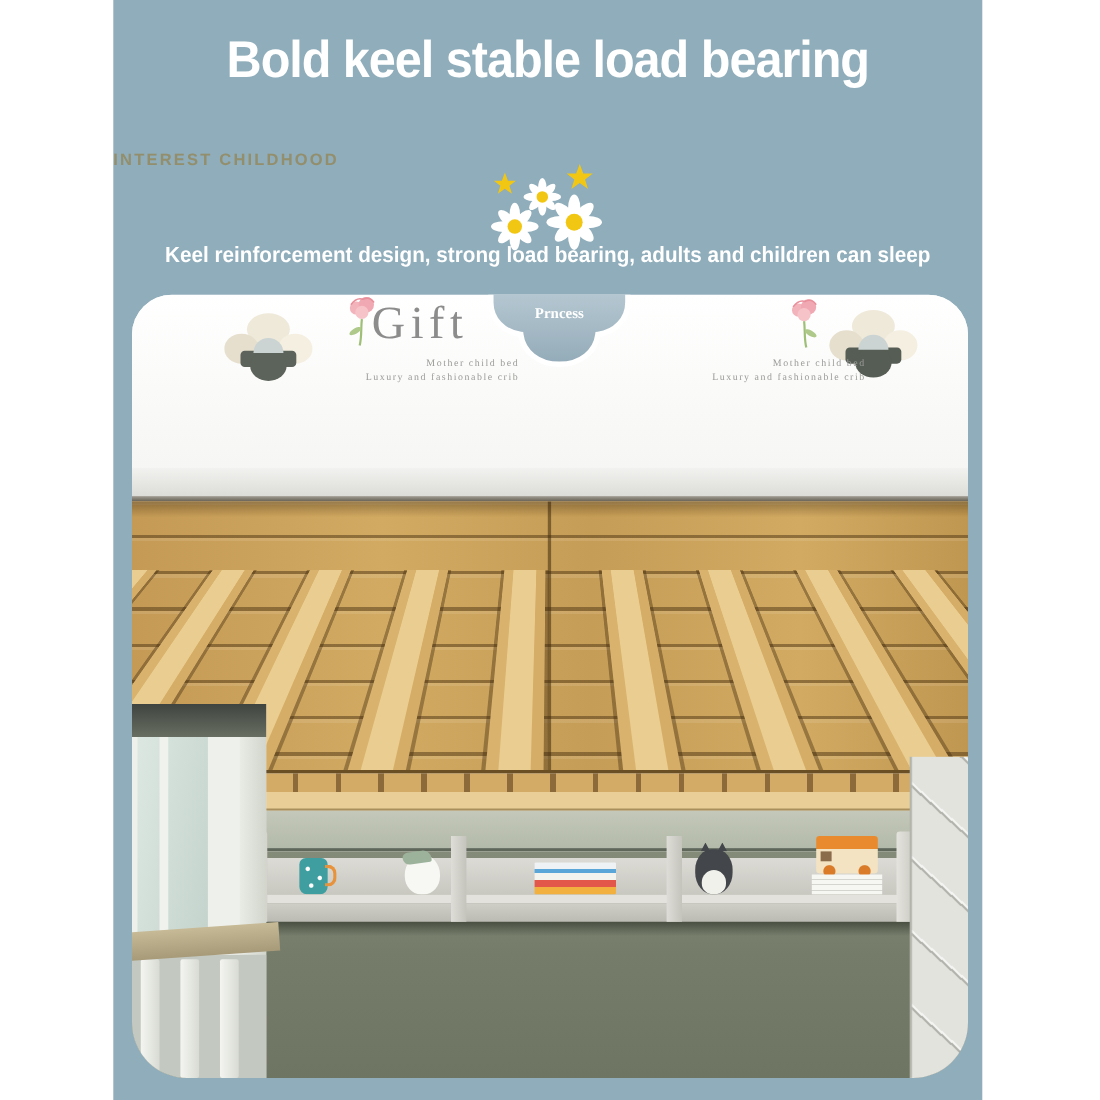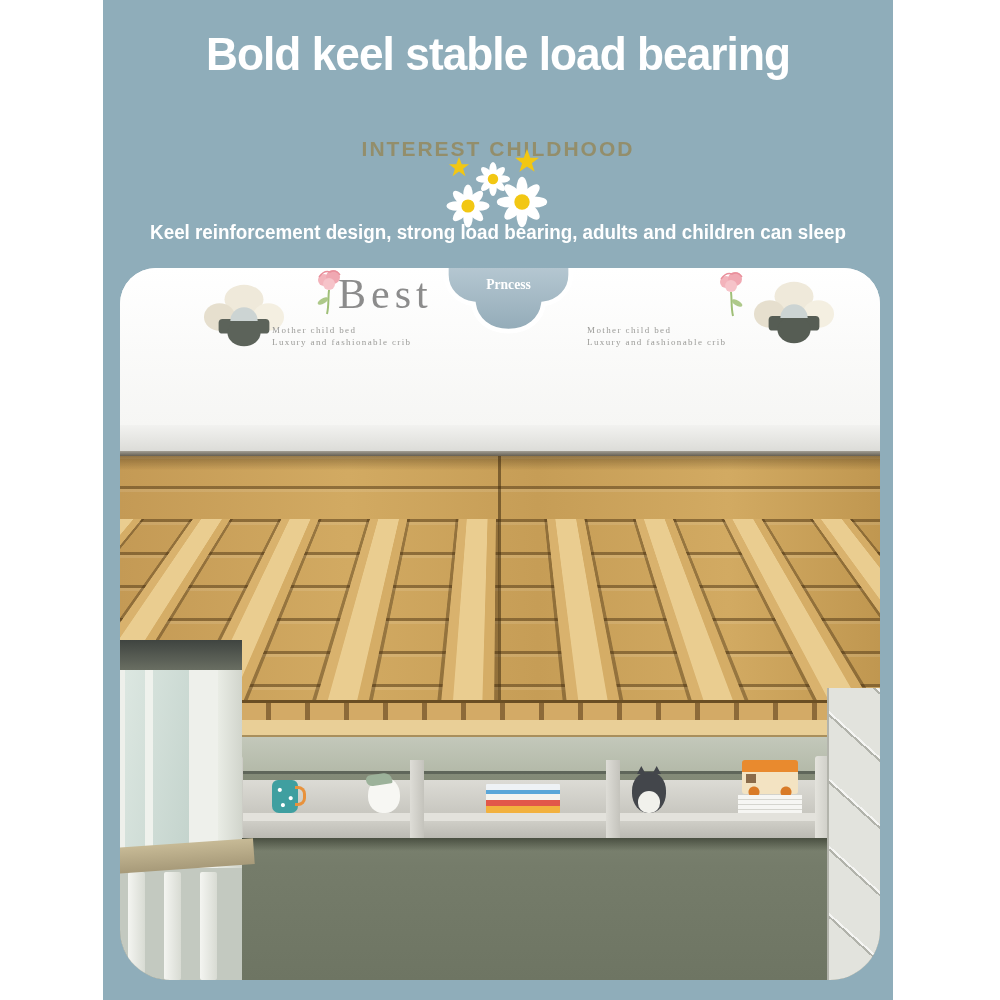--- a/index.html
+++ b/index.html
@@ -2,22 +2,22 @@
 <html><head>
 <meta charset="utf-8">
 <style>
   html,body{margin:0;padding:0;}
   .page{position:relative;width:1000px;height:1000px;background:#ffffff;overflow:hidden;
         font-family:"Liberation Sans",sans-serif;}
   .panel{position:absolute;left:103px;top:0;width:790px;height:1000px;background:#8fadba;}
 
   .title{position:absolute;top:26px;left:0;width:100%;text-align:center;color:#ffffff;
          font-size:47px;font-weight:bold;transform:scaleX(.94);letter-spacing:-1px;}
-  .tagline{position:absolute;top:137px;left:0;width:100%;text-align:center;
-           color:rgba(150,122,58,.62);font-size:21px;font-weight:bold;letter-spacing:2px;}
+  .tagline{position:absolute;top:137px;left:0;width:100%;
+           color:rgba(150,122,58,.62);font-size:15px;font-weight:bold;letter-spacing:2px;}
   .decor{position:absolute;left:327px;top:146px;width:150px;height:82px;}
   .decor svg{position:absolute;}
   .subtitle{position:absolute;top:221px;left:0;width:100%;text-align:center;color:#ffffff;
             font-size:20px;font-weight:bold;transform:scaleX(.94);}
 
   .photo{position:absolute;left:120px;top:268px;width:760px;height:712px;
          border-radius:36px 36px 50px 50px;overflow:hidden;background:#fbfbfa;}
 
   
   .headboard{position:absolute;left:0;top:0;right:0;height:157px;
@@ -29,21 +29,21 @@
   .clover{position:absolute;top:15px;}
   .clover.left{left:83px;}
   .clover.right{left:633px;top:12px;}
   .hb-label{position:absolute;font-family:"Liberation Serif",serif;color:#8c8c8c;
             font-size:42px;letter-spacing:5px;}
   .best-label{left:218px;top:2px;}
   .gift-label{left:505px;top:4px;width:120px;text-align:center;}
   .flower{position:absolute;}
   .flower.fl-left{left:194px;top:0px;}
   .flower.fl-right{left:596px;top:2px;}
-  .subtext{position:absolute;width:200px;text-align:left;font-family:"Liberation Serif",serif;
+  .subtext{position:absolute;width:200px;text-align:right;font-family:"Liberation Serif",serif;
            font-size:9px;color:#9b9b98;letter-spacing:1.4px;line-height:12px;}
   .subtext.st-left{left:152px;top:56px;}
   .subtext.st-right{left:467px;top:56px;}
   .plaque{position:absolute;left:320px;top:-3px;}
 
   
   .slats{position:absolute;left:0;top:188px;right:0;height:244px;overflow:hidden;
          background-color:#c79f5a;
          background-image:
            repeating-linear-gradient(180deg, rgba(255,255,255,.10) 0 3px, rgba(0,0,0,0) 3px 30px, rgba(88,62,26,.55) 30px 33px),
@@ -232,21 +232,21 @@
     </svg>
     <svg class="flower fl-right" width="30" height="48" viewBox="0 0 30 48">
       <path d="M15,22 C16,30 15,38 17,46" stroke="#9fbf77" stroke-width="2" fill="none"></path>
       <ellipse cx="21" cy="33" rx="6" ry="2.5" fill="#aec98a" transform="rotate(30 21 33)"></ellipse>
       <circle cx="10" cy="12" r="6" fill="#f3b3bb"></circle>
         <circle cx="19" cy="9" r="7" fill="#f0a8b2"></circle>
       <circle cx="15" cy="16" r="6" fill="#f6c3c9"></circle>
       <path d="M5,9 Q10,2 16,4 Q22,1 26,7" stroke="#e98f9b" stroke-width="1.4" fill="none"></path>
     </svg>
 
-    <div class="hb-label best-label">Best</div>
+    <div class="hb-label best-label">Gift</div>
 
     <div class="subtext st-left">
       <div>Mother child bed</div>
       <div>Luxury and fashionable crib</div>
     </div>
     <div class="subtext st-right">
       <div>Mother child bed</div>
       <div>Luxury and fashionable crib</div>
     </div>
 

